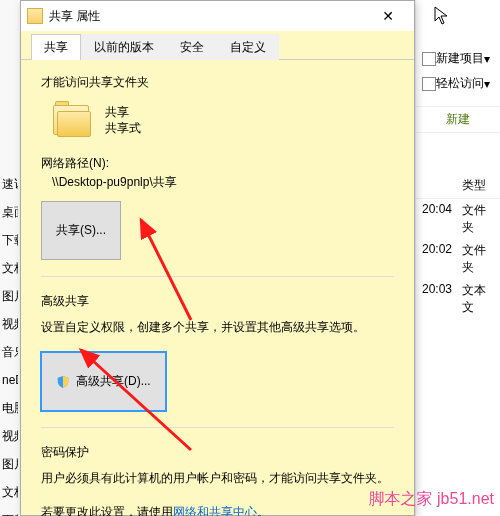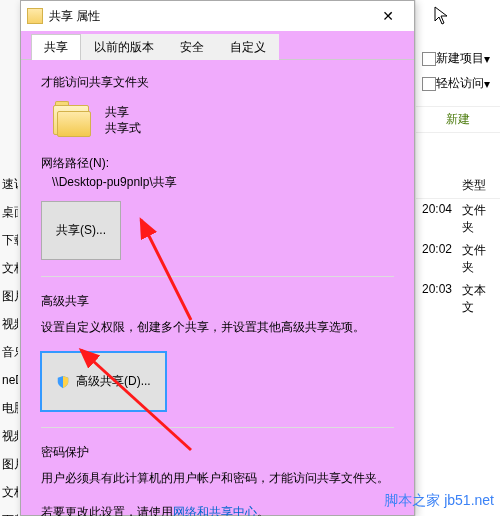--- a/index.html
+++ b/index.html
@@ -1,18 +1,18 @@
 <!DOCTYPE html>
 <html><head>
 <meta charset="utf-8">
 <style>
 *{box-sizing:border-box;margin:0;padding:0;font-family:"Microsoft YaHei","Segoe UI",sans-serif;font-size:12px;color:#000}
 body{width:500px;height:516px;background:#fff;overflow:hidden;position:relative}
 .bg{position:absolute;inset:0;background:#f8f8f8}
-.dialog{position:absolute;left:20px;top:0;width:395px;height:516px;background:#f0abfc;border:1px solid #aaa;box-shadow:2px 2px 8px rgba(0,0,0,.2)}
+.dialog{position:absolute;left:20px;top:0;width:395px;height:516px;background:#fef9c3;border:1px solid #aaa;box-shadow:2px 2px 8px rgba(0,0,0,.2)}
 .titlebar{height:30px;display:flex;align-items:center;padding:0 6px;background:#fff}
 .titlebar .icon{width:16px;height:16px;margin-right:6px;display:inline-block;background:linear-gradient(#ffe9a8,#f7d26a);border:1px solid #d4b24a}
 .titlebar .title{flex:1}
 .titlebar .close{width:40px;height:28px;display:flex;align-items:center;justify-content:center;font-size:14px;cursor:pointer}
 .tabs{display:flex;padding:0 10px;margin-top:2px;border-bottom:1px solid #ccc;gap:0}
 .tab{padding:4px 12px;border:1px solid transparent;border-bottom:none;position:relative;top:1px;cursor:pointer;background:#f0f0f0}
 .tab.active{background:#fff;border-color:#ccc;z-index:2}
 .pane{padding:14px 20px 10px;position:relative}
 .section-title{margin-bottom:8px}
 .folder-row{display:flex;align-items:center;gap:12px;margin:8px 0 14px 10px}
@@ -35,21 +35,21 @@
 .ribbon-item{display:flex;align-items:center;padding:4px 6px;color:#444}
 .ribbon-item .ic{width:14px;height:14px;border:1px solid #8a8a8a;background:#fff}
 .ribbon-label{text-align:center;color:#4d7c0f;padding:4px 0;border-top:1px solid #eee;border-bottom:1px solid #eee;margin-top:10px}
 .file-hdr{display:flex;padding:4px 6px;color:#555;margin-top:40px;border-bottom:1px solid #eee}
 .file-row{display:flex;padding:3px 6px;color:#333}
 .file-row .time{width:40px}
 .file-row .type{flex:1}
 .sidebar-peek{position:absolute;left:0;top:170px;width:18px;color:#444;line-height:24px;font-size:12px}
 .sidebar-peek div{padding:2px 2px;white-space:nowrap;overflow:hidden}
 .cursor{position:absolute;top:6px;right:50px;pointer-events:none}
-.watermark{position:absolute;right:6px;bottom:6px;color:#3b82f6;font-size:14px}
+.watermark{position:absolute;right:6px;bottom:6px;color:#ec4899;font-size:16px}
 </style>
 </head>
 <body>
 <div class="bg"></div>
 
 <div class="sidebar-peek">
   <div>速访</div>
     <div>桌面</div>
     <div>下载</div>
   <div>文档</div>

